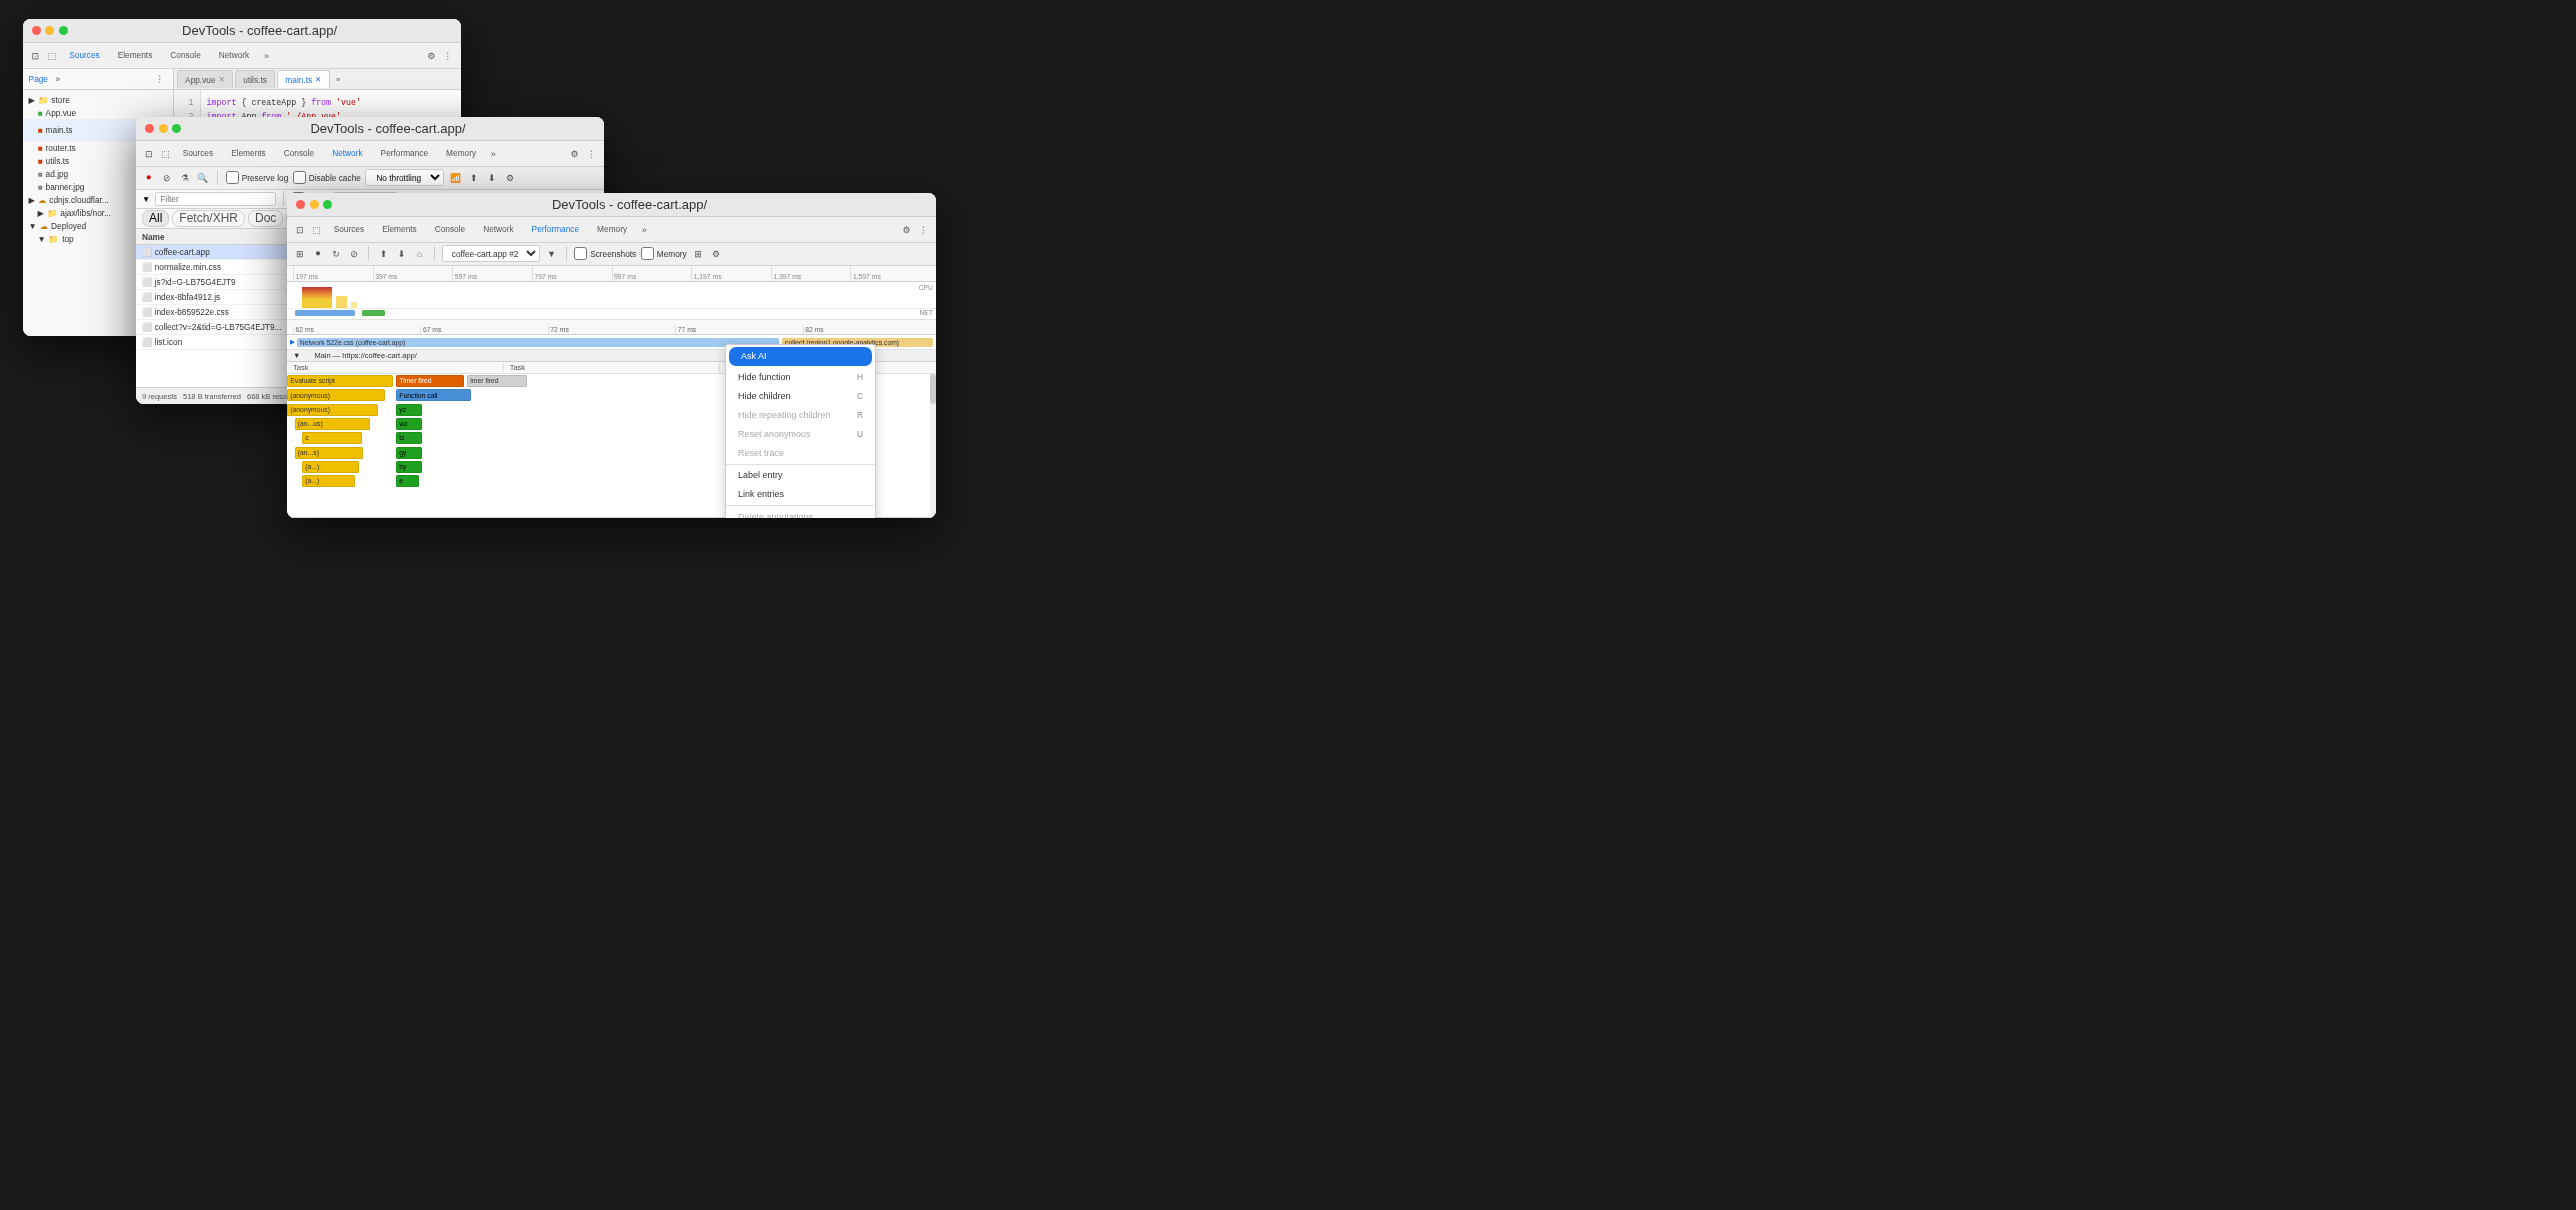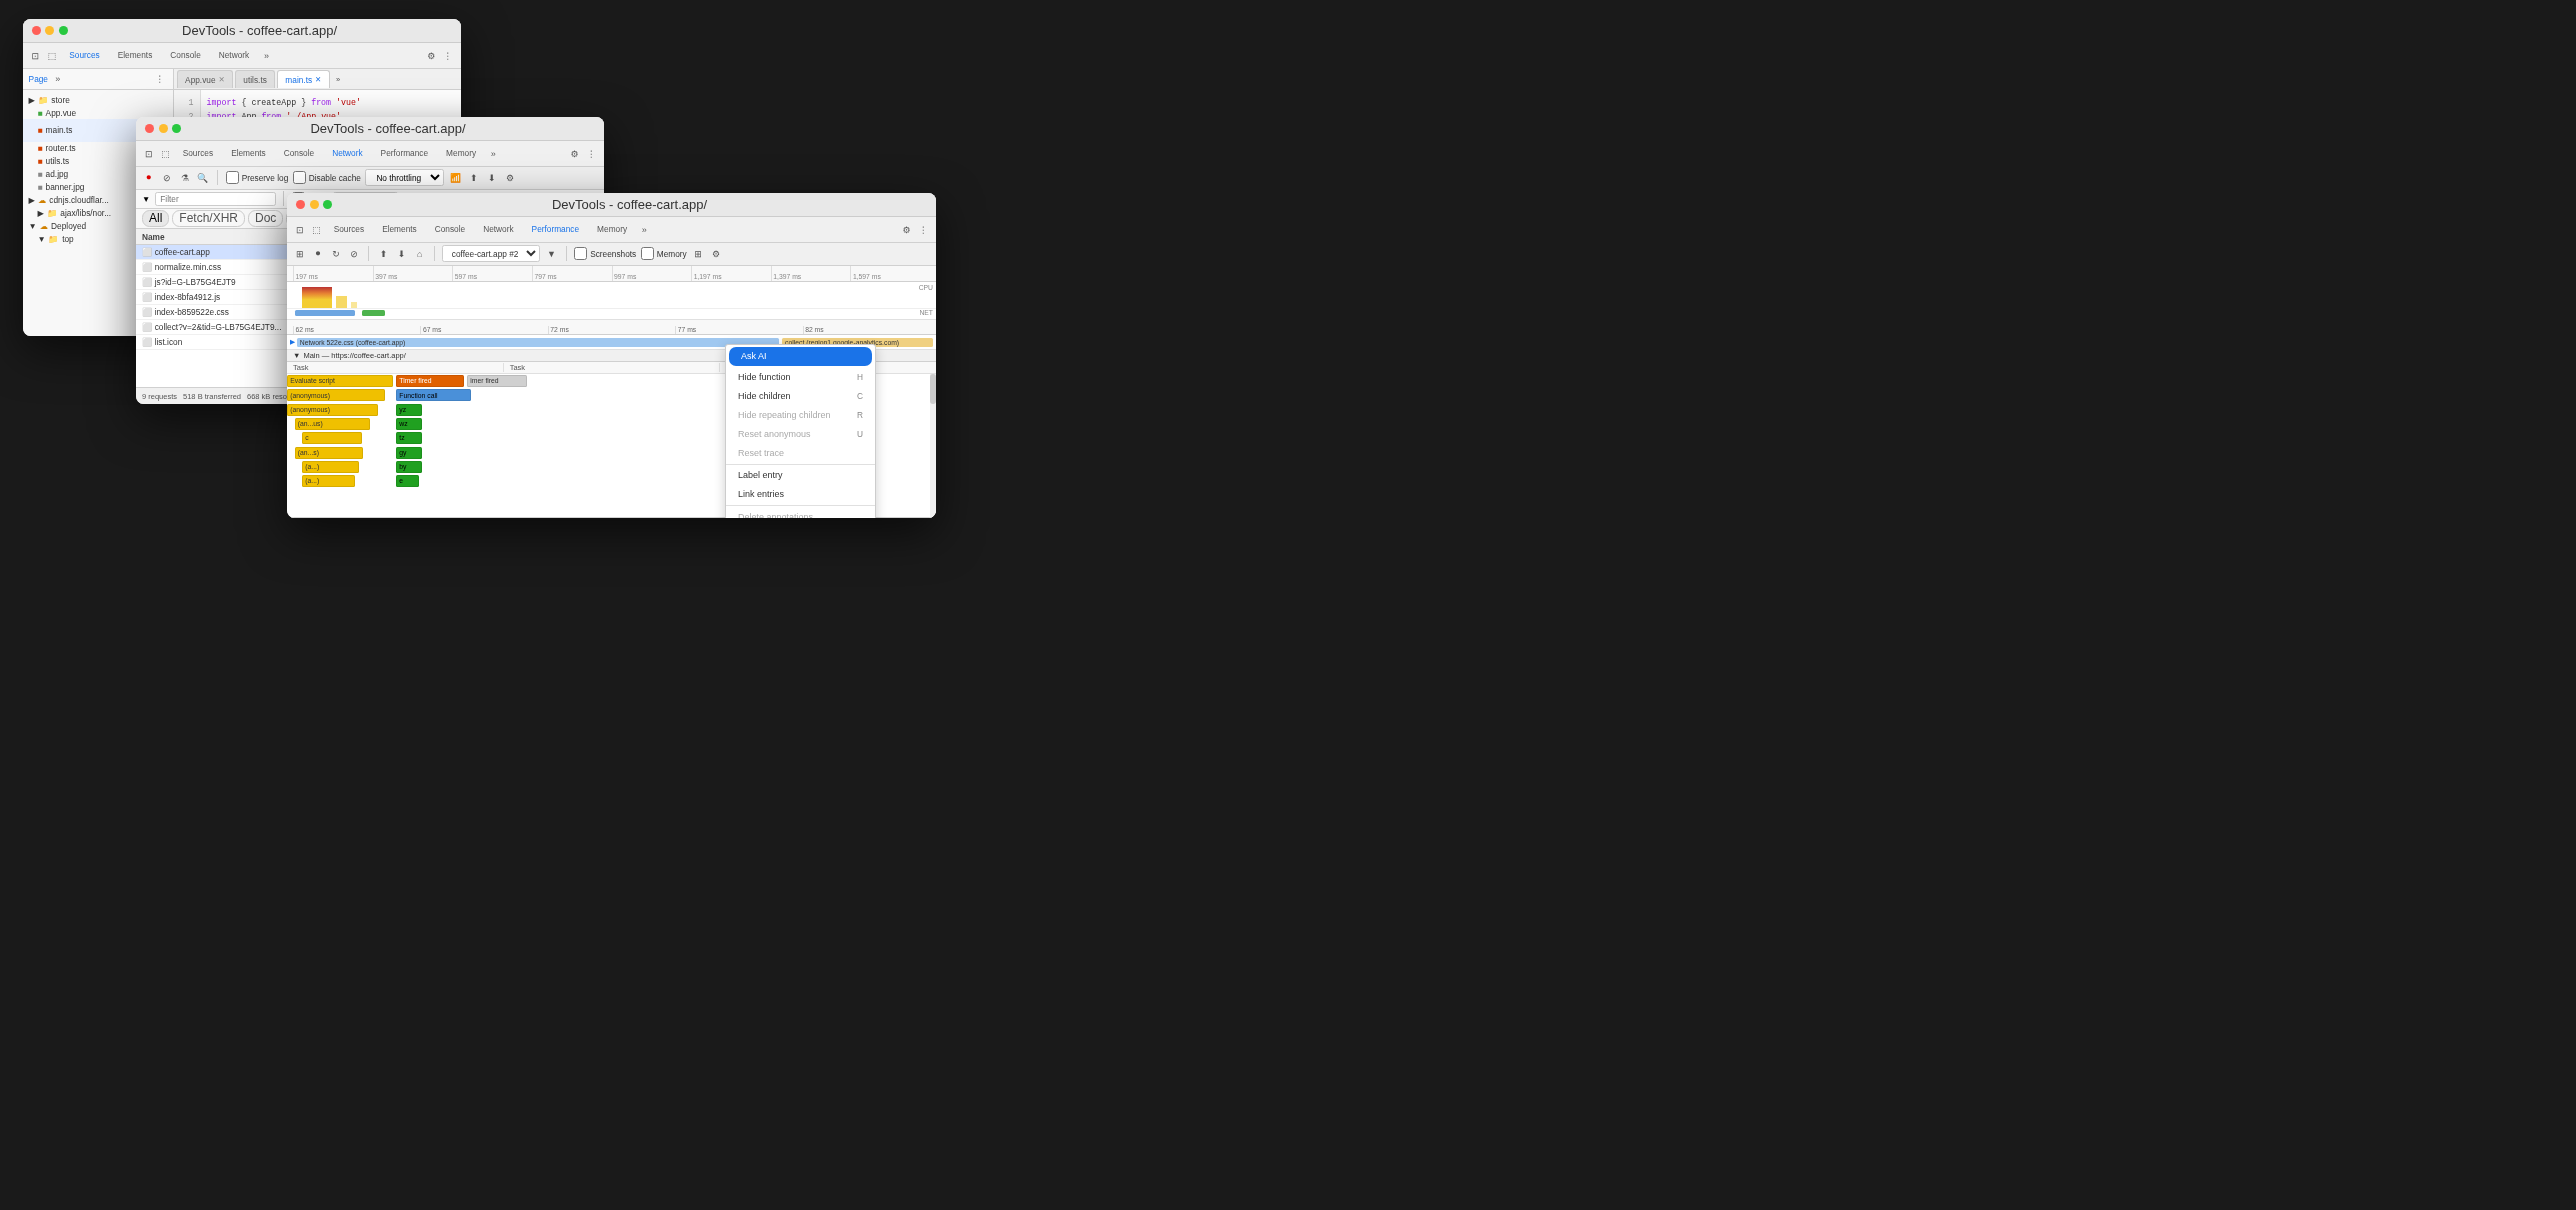--- a/index.html
+++ b/index.html
@@ -928,21 +928,21 @@
       <div style="background:#a0c8f0;height:9px;flex:1;border-radius:1.5px;display:flex;align-items:center;padding:0 3px;overflow:hidden;white-space:nowrap">
         <span style="font-size:6.8px;color:#333">Network 522e.css (coffee-cart.app)</span>
       </div>
       <div style="background:#f0d080;height:9px;width:151px;border-radius:1.5px;display:flex;align-items:center;padding:0 3px;overflow:hidden;white-space:nowrap;margin-left:3px">
         <span style="font-size:6.8px;color:#333">collect (region1.google-analytics.com)</span>
       </div>
     </div>
 
     <div style="height:12px;background:#f0f0f0;border-bottom:0.8px solid #d0d0d0;display:flex;align-items:center;padding:0 6px;font-size:7.5px;color:#333">
       <span>▼</span>
-      <span style="margin-left:3px">Main — https://coffee-cart.app/</span>
+      <span style="margin-left:14px">Main — https://coffee-cart.app/</span>
     </div>
 
     <div style="height:12px;background:#f8f8f8;border-bottom:0.8px solid #e0e0e0;display:flex;align-items:center;font-size:7.5px;color:#555">
       <div style="flex:1;padding:0 6px;border-right:0.8px solid #e0e0e0">Task</div>
       <div style="flex:1;padding:0 6px;border-right:0.8px solid #e0e0e0">Task</div>
       <div style="flex:1;padding:0 6px">Task</div>
     </div>
 
     <div class="flame-area" style="position:relative;overflow:hidden;flex:1">
 

